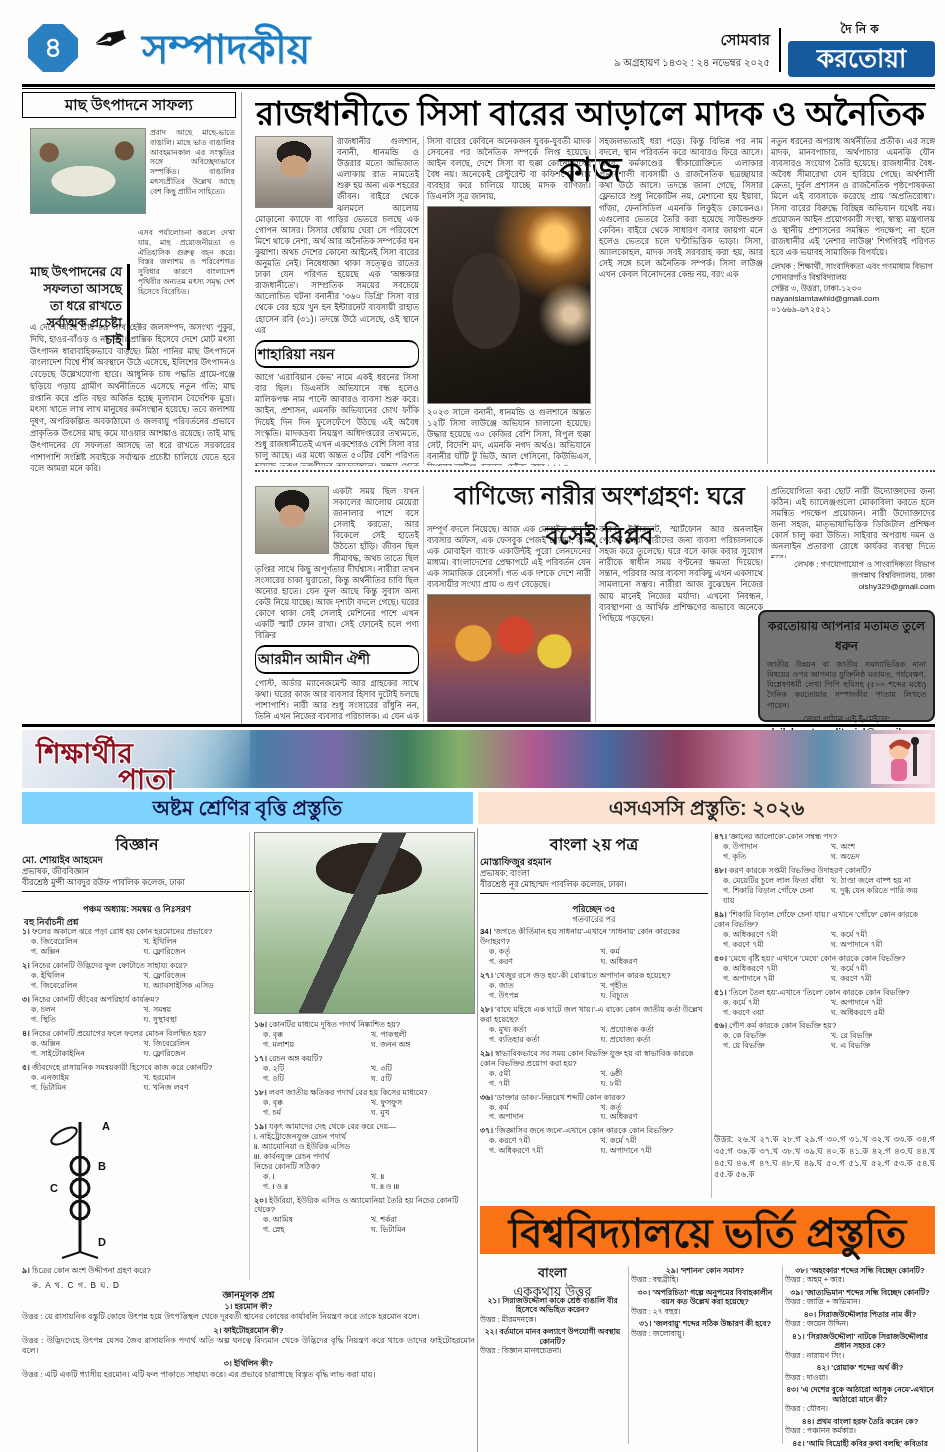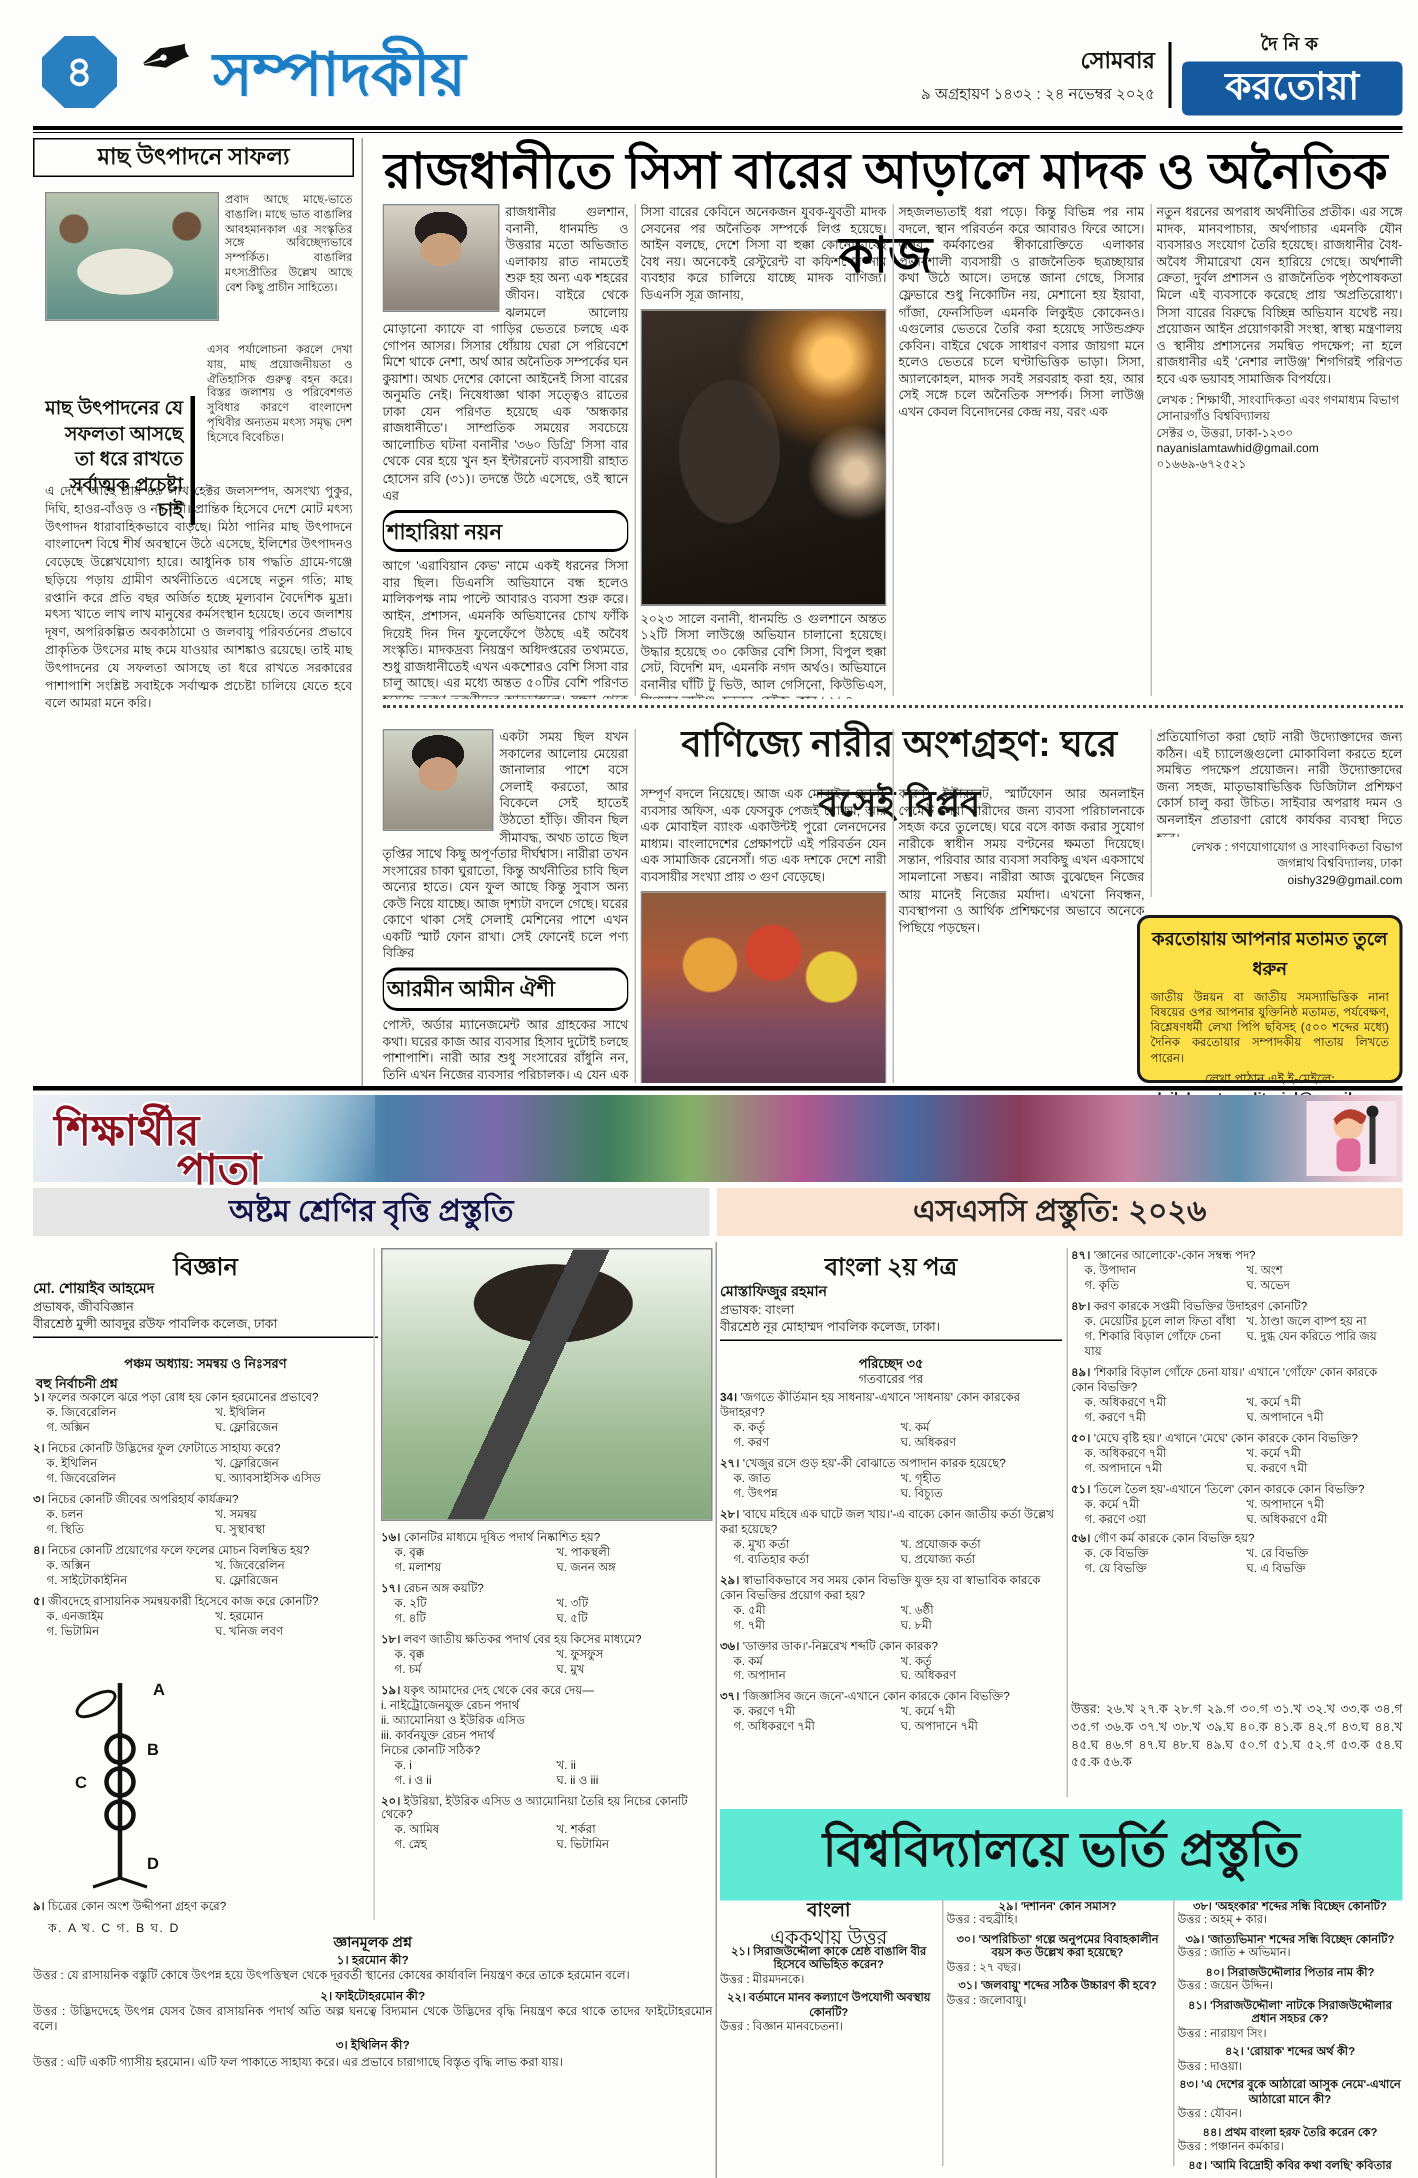--- a/index.html
+++ b/index.html
@@ -96,40 +96,40 @@
   .ph-craft { width:164px; height:136px; margin:3px 0;
     background:
       radial-gradient(circle at 28% 36%, #e7a23c 0 12%, transparent 13%),
       radial-gradient(circle at 54% 30%, #d1452e 0 14%, transparent 15%),
       radial-gradient(circle at 78% 42%, #e8c93e 0 11%, transparent 12%),
       linear-gradient(180deg,#8d5a3b 0%, #b0583a 35%, #7a4a62 70%, #5d3b4e 100%); }
   .vrule-f1 { left:423px; top:486px; height:236px; border-left-color:#bbb; }
   .vrule-f2 { left:595px; top:486px; height:236px; border-left-color:#bbb; }
   .vrule-f3 { left:767px; top:486px; height:112px; border-left-color:#bbb; }
   .opinion-box { left:758px; top:610px; width:177px; height:112px; border:2px solid #1a1a1a;
-    border-radius:8px; padding:5px 7px; background:#fde047; }
+    border-radius:8px; padding:5px 7px; background:#737373; }
   .ob-title { font-size:12px; font-weight:800; text-align:center; margin-bottom:3px; }
   .ob-body { font-size:7.8px; line-height:1.3; text-align:justify; }
   .ob-send { font-size:8.4px; text-align:center; margin-top:2px; }
   .ob-email { font-size:10px; font-weight:800; text-align:center; }
 
   
   .banner { left:22px; top:730px; width:913px; height:58px;
     background:linear-gradient(90deg,#c7d3e2 0,#8fb4c9 6%,#5ba3bd 12%,#7fc3d8 18%,#4a7ea8 26%,
       #7a6aac 34%,#3e7d5e 42%,#86b06a 48%,#b25890 56%,#49699f 64%,#8a3c5c 72%,#c77f9f 80%,
       #5d8fae 88%,#e3b9c6 96%,#f0d9e0 100%); }
   .banner-slab { position:absolute; left:0; top:0; width:228px; height:58px;
     background:linear-gradient(120deg,#eef1f6 0%,#cdd9e6 55%, rgba(205,217,230,0) 100%); }
   .banner-t1 { position:absolute; left:14px; top:2px; font-size:28px; font-weight:800;
     color:#8c1220; text-shadow:1px 1px 0 #fff, -1px -1px 0 #fff, 1px -1px 0 #fff, -1px 1px 0 #fff; }
   .banner-t2 { position:absolute; left:96px; top:28px; font-size:28px; font-weight:800;
     color:#8c1220; text-shadow:1px 1px 0 #fff, -1px -1px 0 #fff, 1px -1px 0 #fff, -1px 1px 0 #fff; }
   .singer { position:absolute; right:2px; top:2px; }
 
-  .subhead-left { left:22px; top:792px; width:451px; height:32px; background:#e5e5e5;
+  .subhead-left { left:22px; top:792px; width:451px; height:32px; background:#7dd3fc;
     font-size:20px; font-weight:800; color:#13134a; text-align:center; line-height:32px; }
   .subhead-right { left:478px; top:792px; width:457px; height:32px; background:#fce2d0;
     font-size:20px; font-weight:800; color:#262626; text-align:center; line-height:32px; }
 
   
   .sec-h { font-size:16px; font-weight:800; text-align:center; }
   .sci-title { left:22px; top:832px; width:230px; }
   .byline { font-size:8.4px; line-height:1.3; border-bottom:1px solid #000; padding-bottom:3px; }
   .byline .by-name { font-size:9.5px; font-weight:800; }
   .byline-sci { left:22px; top:854px; width:230px; }
@@ -162,22 +162,22 @@
   .byline-ssc { left:480px; top:856px; width:228px; }
   .ssc-section { left:480px; top:902px; width:228px; font-size:8.7px; font-weight:800; text-align:center; }
   .ssc-cont { left:480px; top:913px; width:228px; font-size:8.2px; text-align:center; }
   .mcqs-ssc1 { left:480px; top:927px; width:228px; height:272px; }
   .mcqs-ssc2 { left:714px; top:832px; width:221px; height:298px; }
   .answer-key { left:714px; top:1134px; width:221px; height:64px; font-size:8.4px; line-height:1.4;
     text-align:justify; }
   .vrule-mid { left:477px; top:828px; height:624px; }
   .vrule-ssc { left:711px; top:832px; height:366px; border-left-color:#bbb; }
 
-  .uni-header { left:480px; top:1206px; width:455px; height:61px; background:#5eead4;
-    font-size:32px; font-weight:800; text-align:center; line-height:54px; }
+  .uni-header { left:480px; top:1206px; width:455px; height:48px; background:#f97316;
+    font-size:40px; font-weight:800; text-align:center; line-height:54px; }
   .uni-subject { left:480px; top:1264px; width:145px; font-size:12.5px; font-weight:800; text-align:center; }
   .uni-type { left:480px; top:1282px; width:145px; font-size:13px; text-align:center; }
   .uni-qas { font-size:7.6px; line-height:1.25; }
   .uni-c1 { left:480px; top:1296px; width:145px; height:152px; }
   .uni-c2 { left:631px; top:1266px; width:148px; height:182px; }
   .uni-c3 { left:785px; top:1266px; width:150px; height:182px; }
   .vrule-u1 { left:628px; top:1266px; height:178px; border-left-color:#bbb; }
   .vrule-u2 { left:782px; top:1266px; height:178px; border-left-color:#bbb; }
 </style>
 </head>

